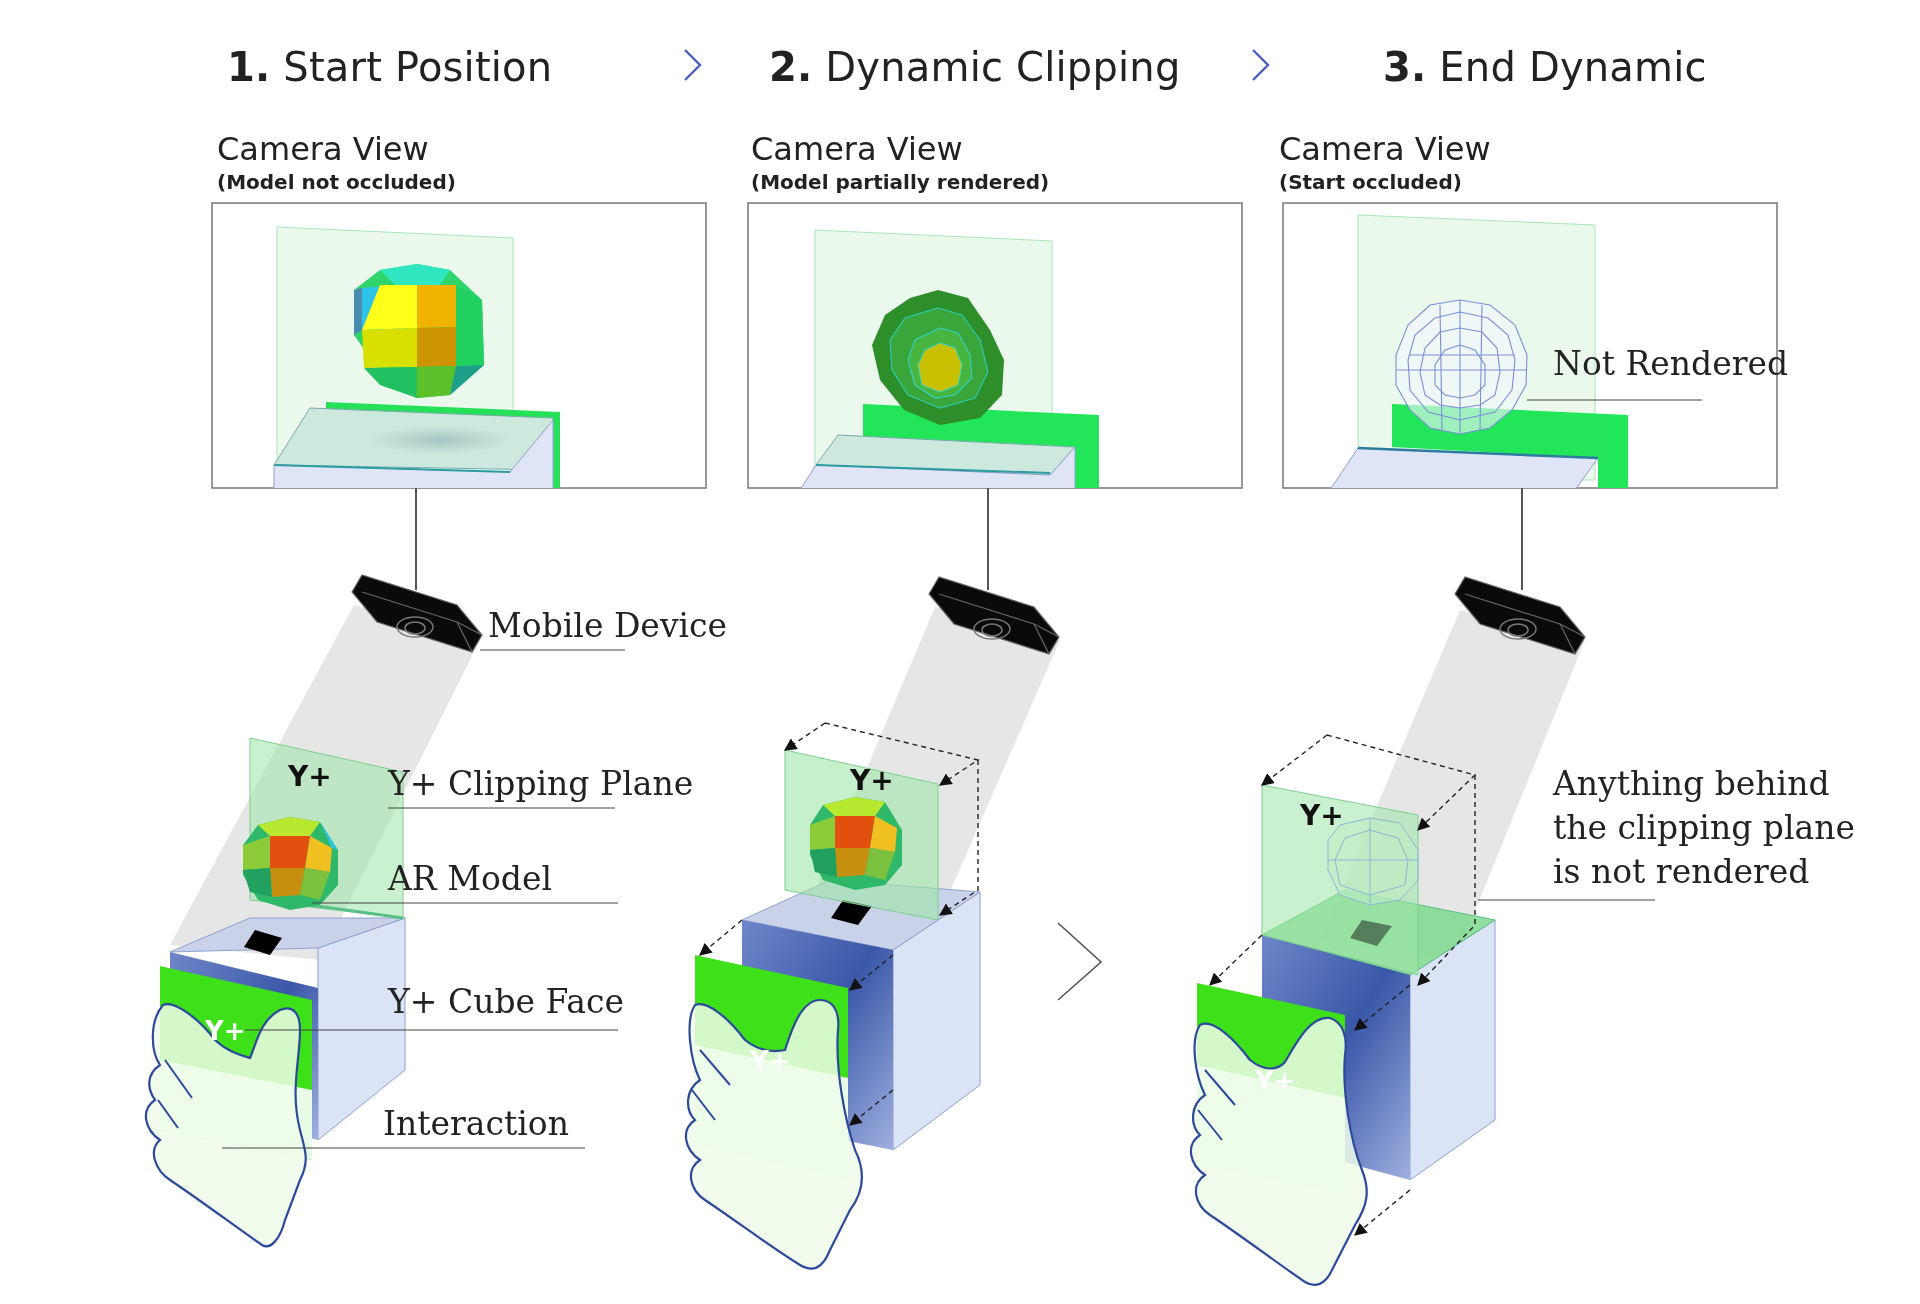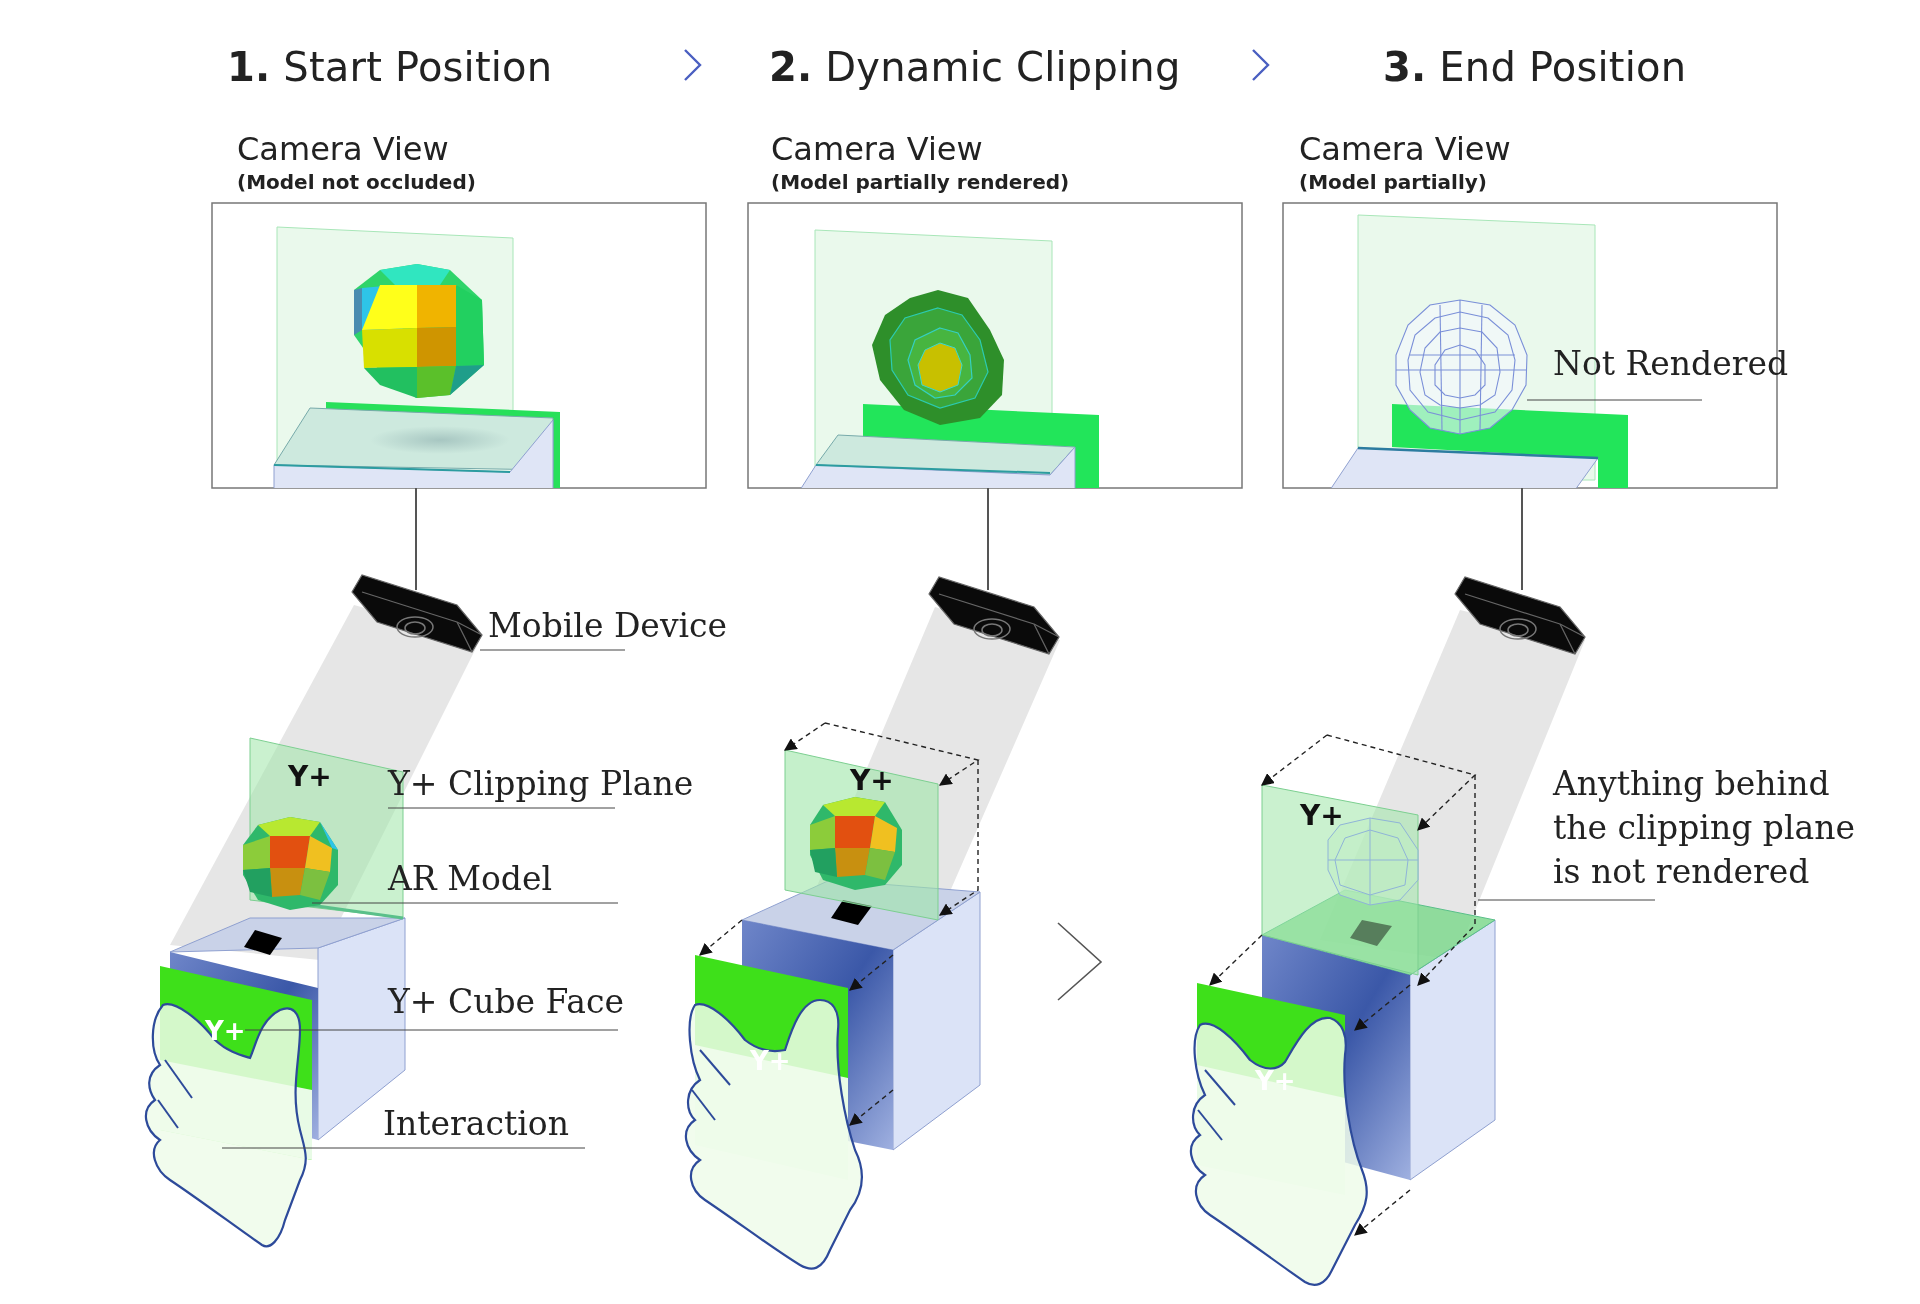--- a/index.html
+++ b/index.html
@@ -1,50 +1,50 @@
 <!DOCTYPE html>
 <html><head>
 <meta charset="utf-8">
 <style>
   html, body { margin: 0; padding: 0; background: #ffffff; }
   body { width: 1920px; height: 1304px; position: relative; overflow: hidden; font-family: "Liberation Sans", sans-serif; }
   .step-title { position: absolute; top: 44px; font-family: "DejaVu Sans", sans-serif; font-size: 40px; color: #222; font-weight: 400; letter-spacing: 0.2px; white-space: nowrap; }
   .step-title .num { font-weight: 700; }
-  .cam-label { position: absolute; font-family: "DejaVu Sans", sans-serif; color: #222; white-space: nowrap; margin-left: 20px; }
+  .cam-label { position: absolute; font-family: "DejaVu Sans", sans-serif; color: #222; white-space: nowrap; }
   .cam-label .t1 { font-size: 32px; display: block; line-height: 38px; }
   .cam-label .t2 { font-size: 20px; display: block; line-height: 28px; font-weight: 600; }
   svg.stage { position: absolute; left: 0; top: 0; }
 </style>
 </head>
 <body>
 
 <div class="step-title" style="left:227px;">
   <span class="num">1.</span>
   <span>Start Position</span>
 </div>
 <div class="step-title" style="left:769px;">
   <span class="num">2.</span>
   <span>Dynamic Clipping</span>
 </div>
 <div class="step-title" style="left:1383px;">
   <span class="num">3.</span>
-  <span>End Position</span>
+  <span>End Dynamic</span>
 </div>
 
 <div class="cam-label" style="left:217px; top:130px;">
   <span class="t1">Camera View</span>
   <span class="t2">(Model not occluded)</span>
 </div>
 <div class="cam-label" style="left:751px; top:130px;">
   <span class="t1">Camera View</span>
   <span class="t2">(Model partially rendered)</span>
 </div>
 <div class="cam-label" style="left:1279px; top:130px;">
   <span class="t1">Camera View</span>
-  <span class="t2">(Model partially)</span>
+  <span class="t2">(Start occluded)</span>
 </div>
 
 <svg class="stage" width="1920" height="1304" viewBox="0 0 1920 1304" xmlns="http://www.w3.org/2000/svg">
   <defs>
     <marker id="arrowhead" viewBox="0 0 10 10" refX="9" refY="5" markerWidth="9" markerHeight="9" orient="auto-start-reverse">
       <path d="M0,0 L10,5 L0,10 z" fill="#111"></path>
     </marker>
     <linearGradient id="cubeFront" x1="0" y1="0" x2="1" y2="1">
       <stop offset="0" stop-color="#6f86c9"></stop>
       <stop offset="0.5" stop-color="#3b58a8"></stop>

